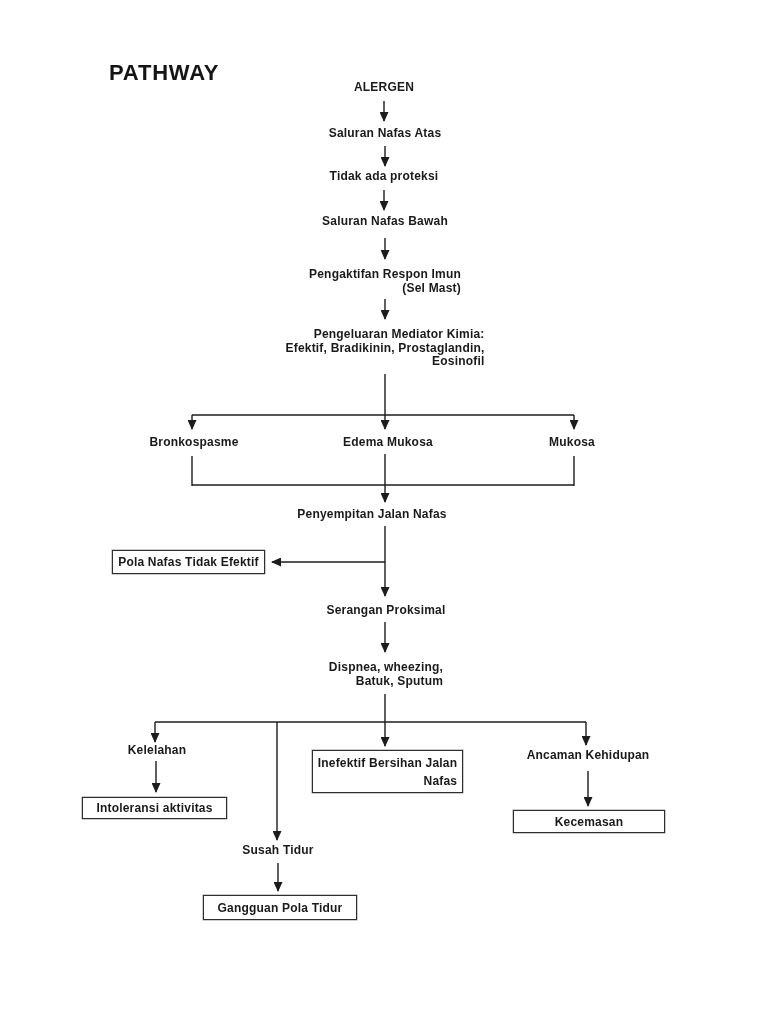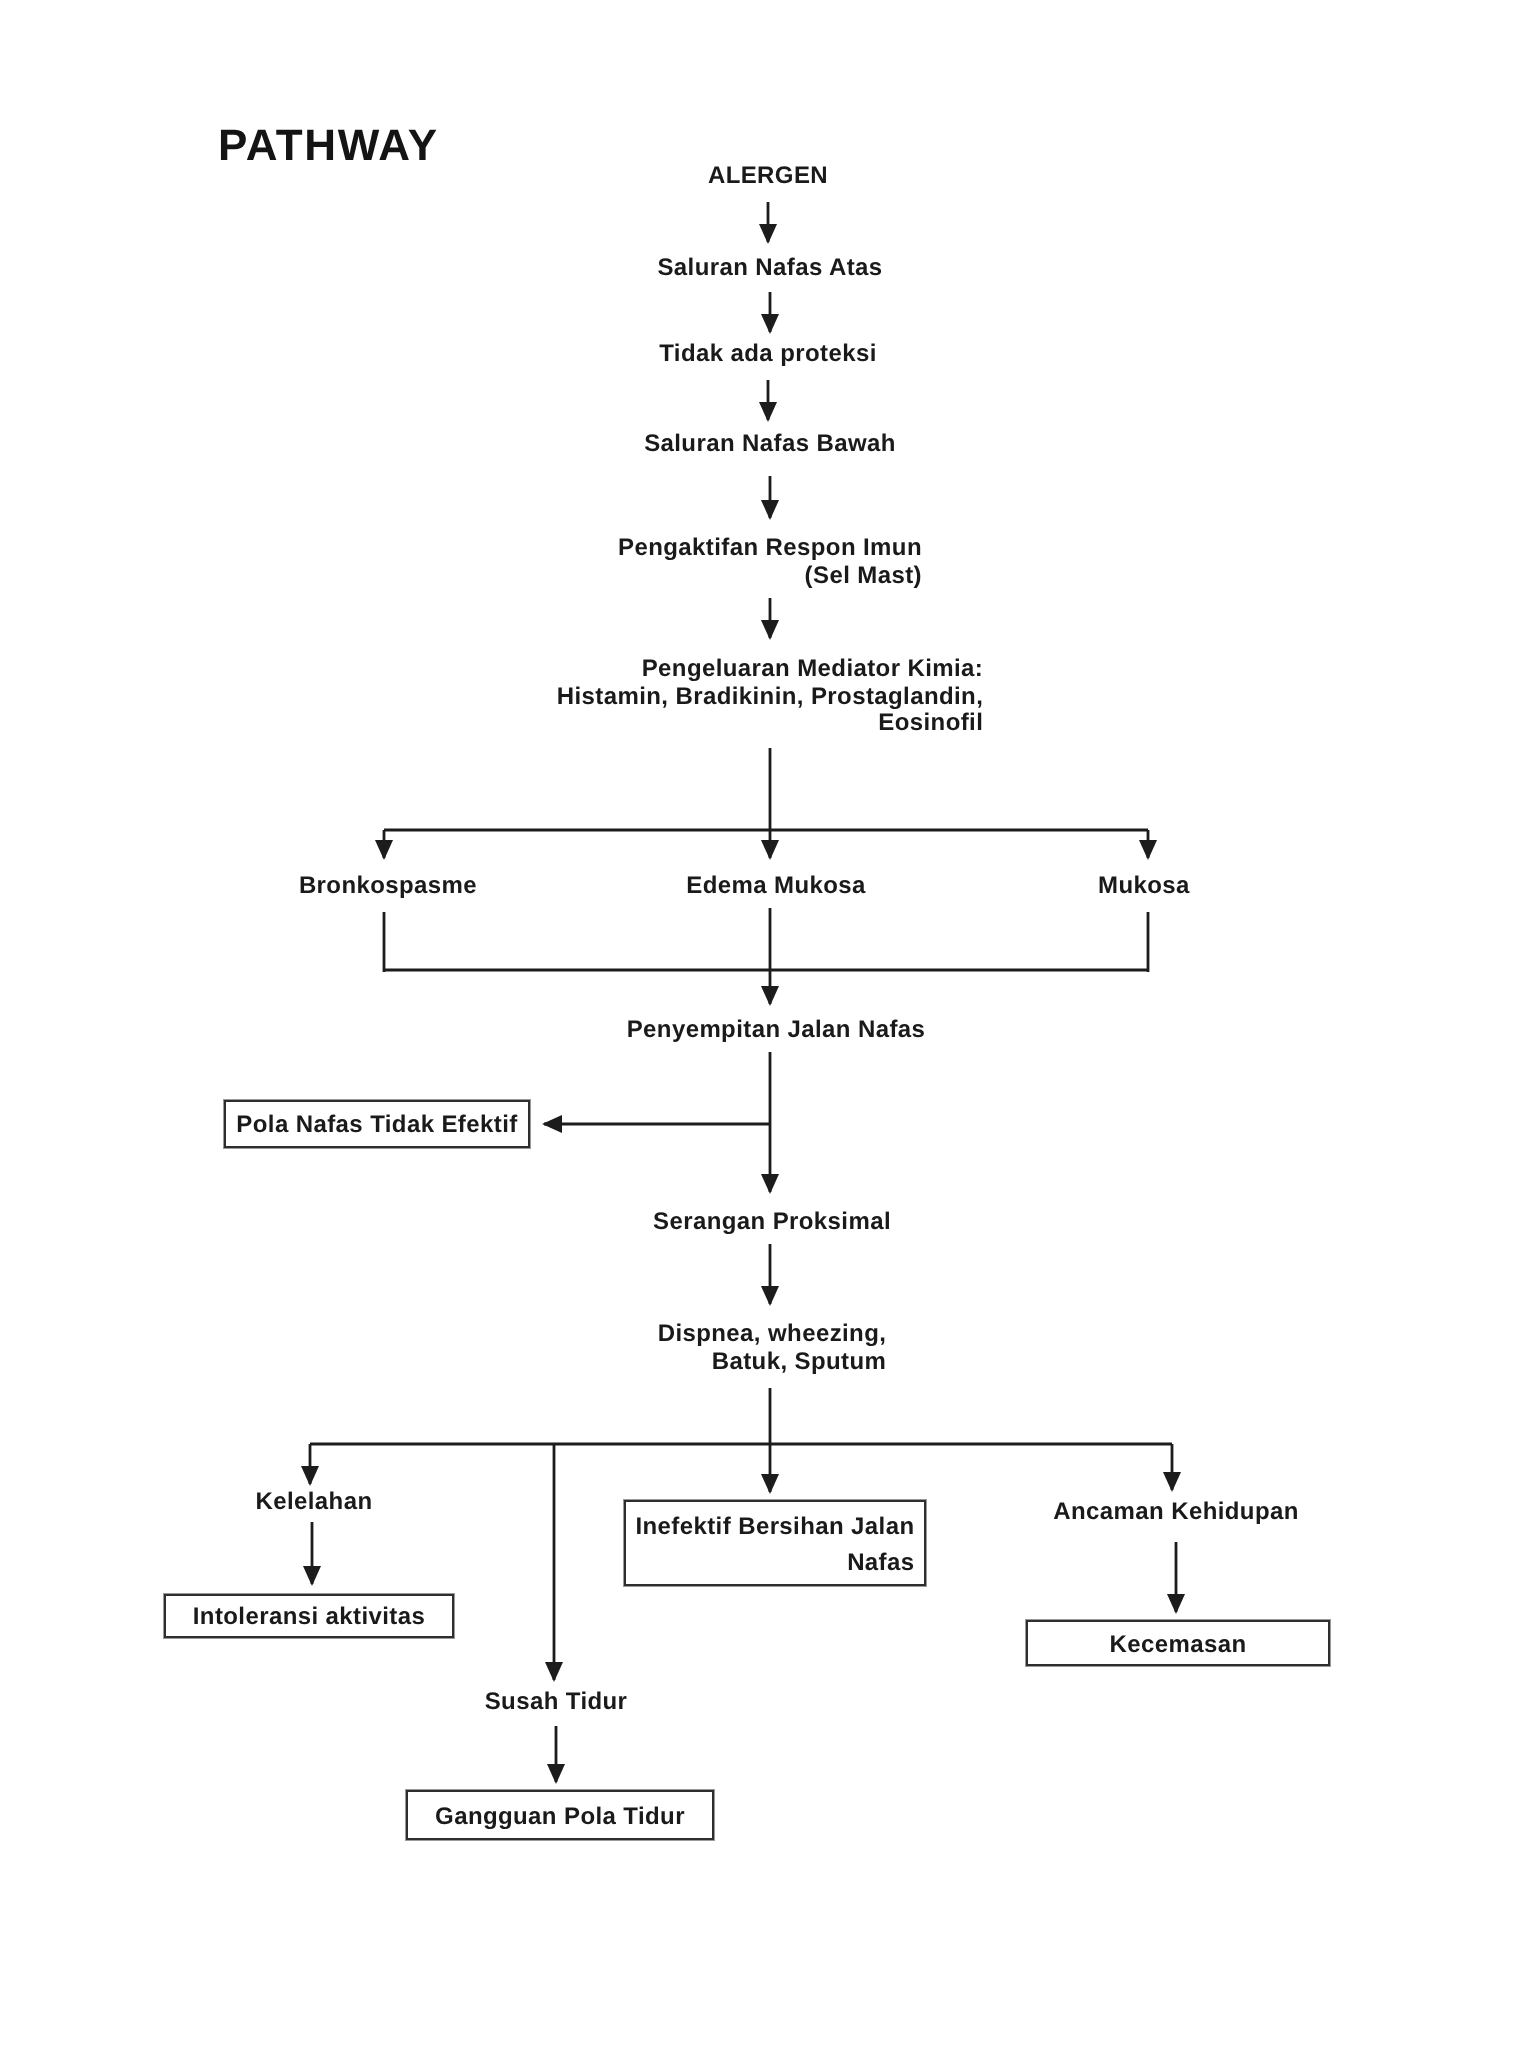--- a/index.html
+++ b/index.html
@@ -105,28 +105,28 @@
     <line x1="278" y1="863" x2="278" y2="891" marker-end="url(#ah)"></line>
   </svg>
 
   <div class="label" style="left:384px;top:88px">ALERGEN</div>
   <div class="label" style="left:385px;top:134px">Saluran Nafas Atas</div>
   <div class="label" style="left:384px;top:177px">Tidak ada proteksi</div>
   <div class="label" style="left:385px;top:222px">Saluran Nafas Bawah</div>
   <div class="label" style="left:385px;top:281px">Pengaktifan Respon Imun
 (Sel Mast)</div>
   <div class="label" style="left:385px;top:348px">Pengeluaran Mediator Kimia:
-Histamin, Bradikinin, Prostaglandin,
+Efektif, Bradikinin, Prostaglandin,
 Eosinofil</div>
 
   <div class="label" style="left:194px;top:443px">Bronkospasme</div>
   <div class="label" style="left:388px;top:443px">Edema Mukosa</div>
   <div class="label" style="left:572px;top:443px">Mukosa</div>
 
-  <div class="label" style="left:388px;top:515px">Penyempitan Jalan Nafas</div>
+  <div class="label" style="left:372px;top:515px">Penyempitan Jalan Nafas</div>
   <div class="label" style="left:386px;top:611px">Serangan Proksimal</div>
   <div class="label" style="left:386px;top:674px">Dispnea, wheezing,
 Batuk, Sputum</div>
 
   <div class="label" style="left:157px;top:751px">Kelelahan</div>
   <div class="label" style="left:588px;top:756px">Ancaman Kehidupan</div>
   <div class="label" style="left:278px;top:851px">Susah Tidur</div>
 
   <div class="nbox" style="left:112px;top:550px;width:153px;height:24px">
     <span class="boxtext">Pola Nafas Tidak Efektif</span>

